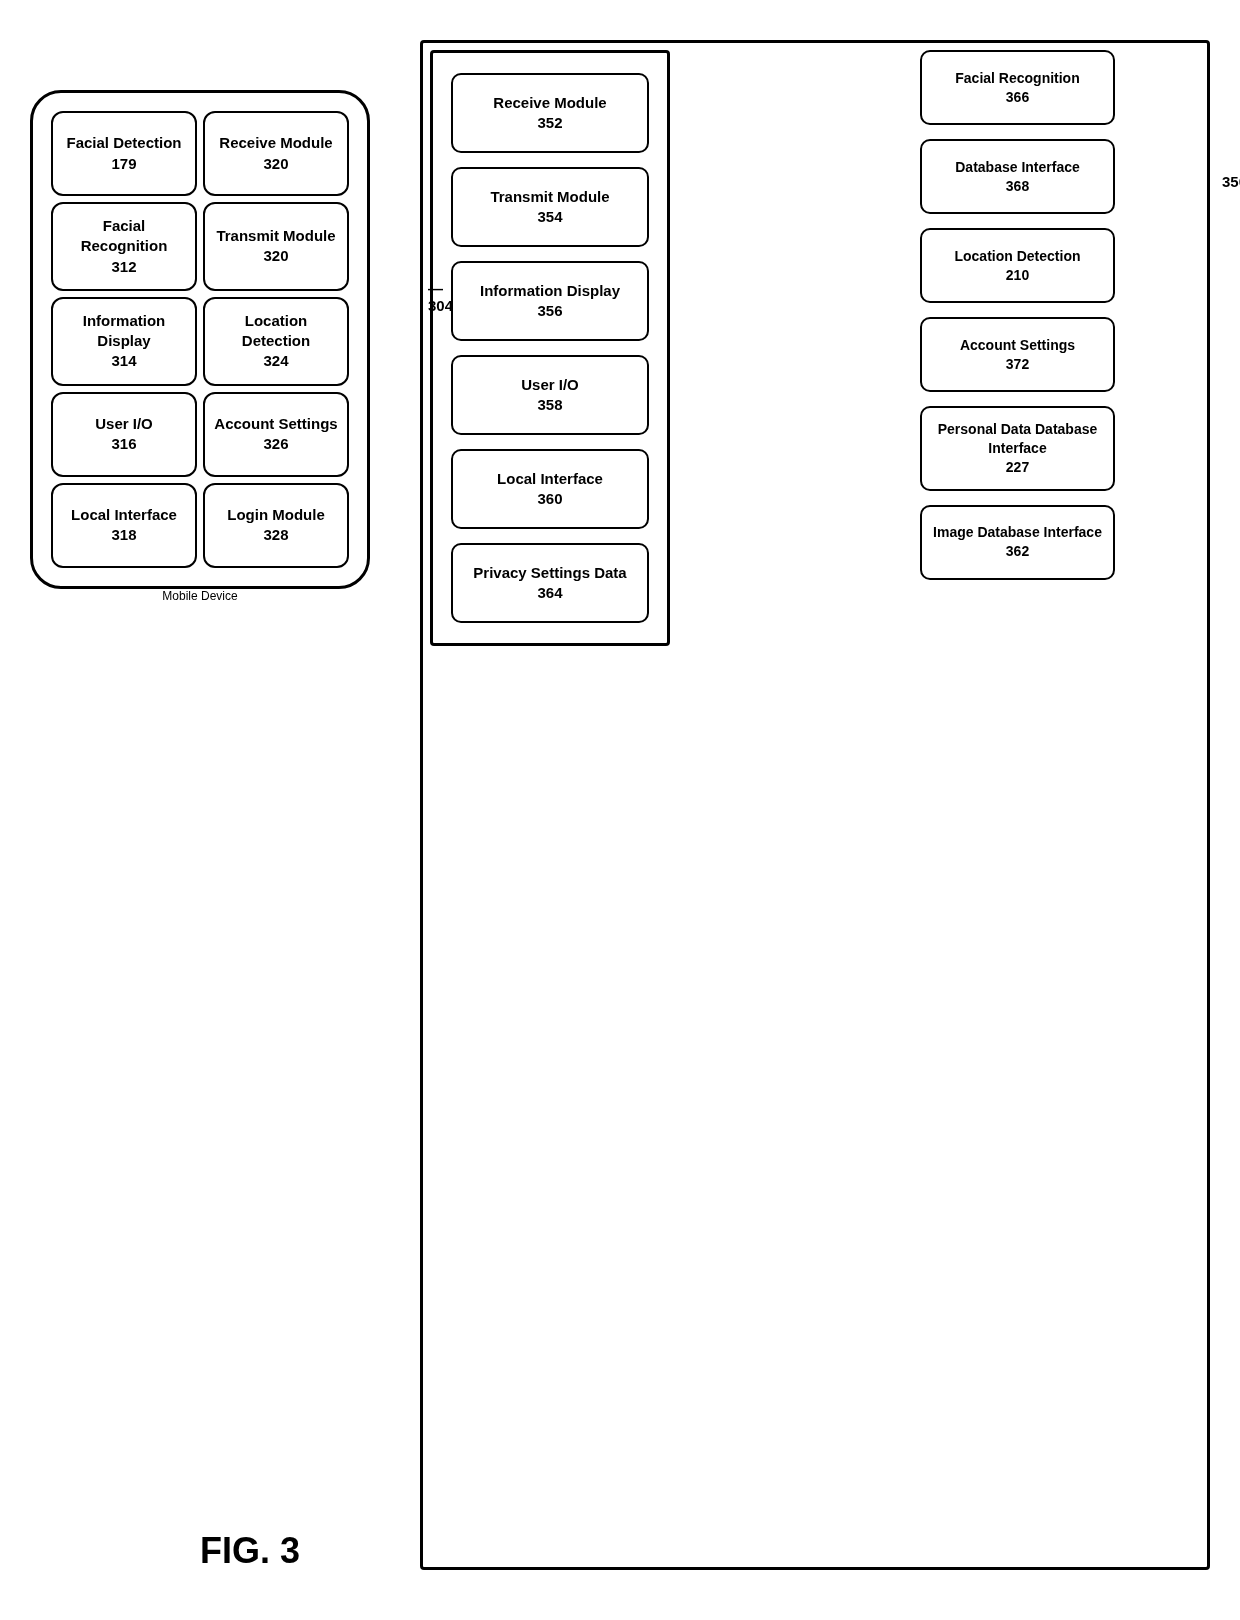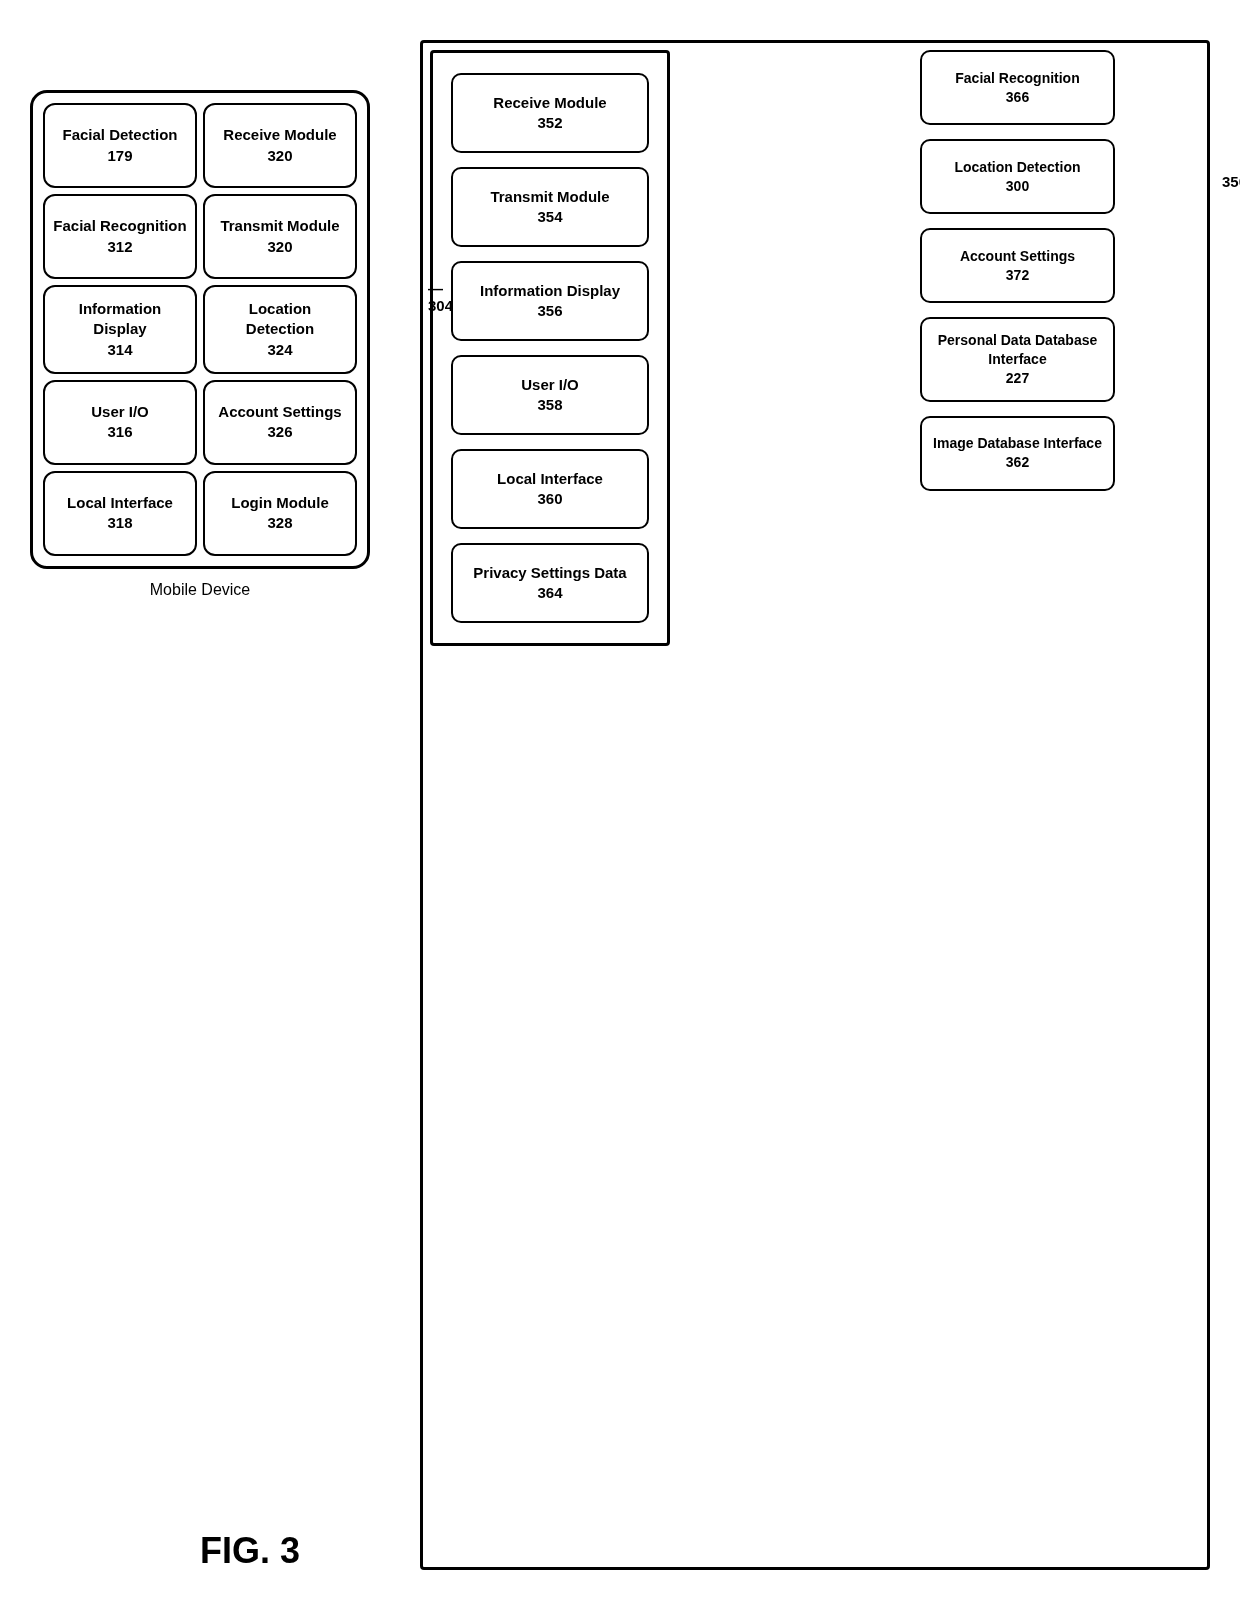--- a/index.html
+++ b/index.html
@@ -24,22 +24,22 @@
 
     
     .mobile-device-section {
       position: absolute;
       left: 30px;
       top: 90px;
     }
 
     .mobile-device-box {
       border: 3px solid #000;
-      border-radius: 17px;
-      padding: 10px;
+      border-radius: 31px;
+      padding: 18px;
       width: 340px;
       display: grid;
       grid-template-columns: 1fr 1fr;
       gap: 6px;
     }
 
     .module-box {
       border: 2px solid #000;
       border-radius: 12px;
       padding: 12px 8px;
@@ -50,22 +50,21 @@
       background: #fff;
       min-height: 85px;
       display: flex;
       flex-direction: column;
       align-items: center;
       justify-content: center;
     }
 
     .mobile-label {
       text-align: center;
-      font-size: 16px;
-      margin-top: 12px;
+      font-size: 12px;
       font-weight: normal;
     }
 
     .bracket-label-304 {
       position: absolute;
       left: 398px;
       top: 190px;
       font-size: 15px;
       font-weight: bold;
     }
@@ -246,22 +245,26 @@
         </div>
       </div>
     </div>
     <div class="right-section">
       <div class="right-column">
         <div class="right-module-box">
           <span>Facial Recognition</span>
           <span>366</span>
         </div>
         <div class="right-module-box">
+          <span>Database Interface</span>
+          <span>368</span>
+        </div>
+        <div class="right-module-box">
           <span>Location Detection</span>
-          <span>300</span>
+          <span>210</span>
         </div>
         <div class="right-module-box">
           <span>Account Settings</span>
           <span>372</span>
         </div>
         <div class="right-module-box">
           <span>Personal Data Database Interface</span>
           <span>227</span>
         </div>
         <div class="right-module-box">

